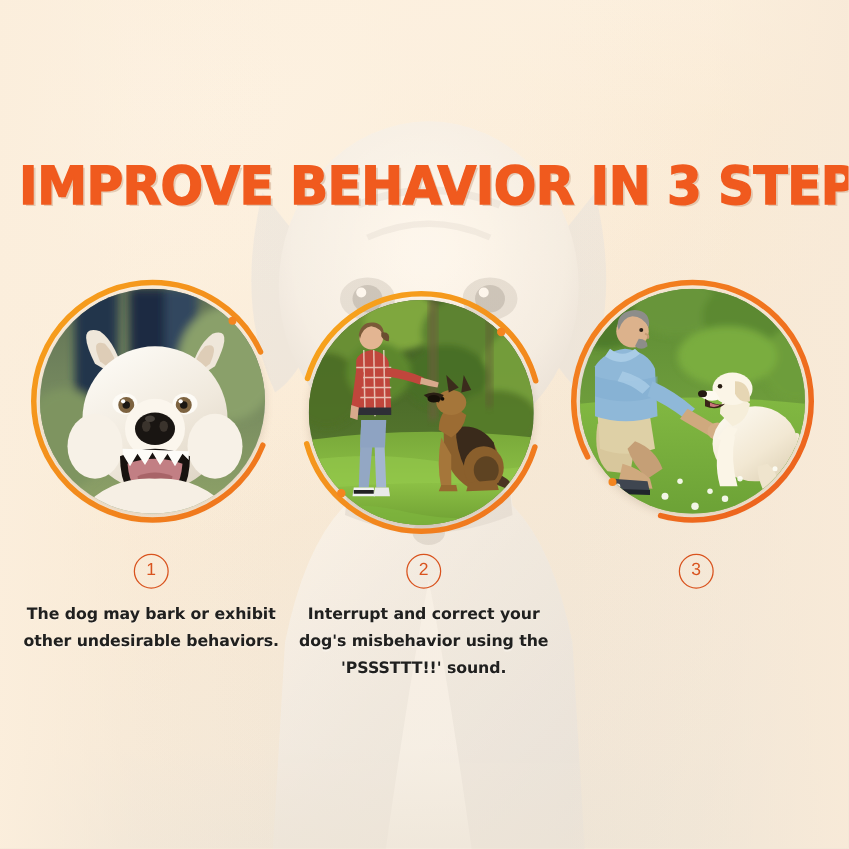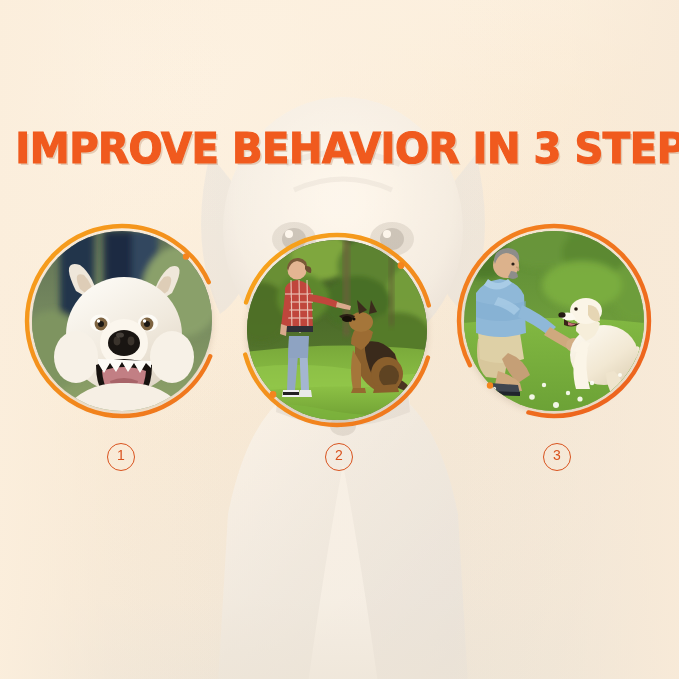--- a/index.html
+++ b/index.html
@@ -434,23 +434,28 @@
           <stop offset="100%" stop-color="#ec5f1e"></stop>
         </linearGradient>
       </defs>
       <circle cx="100" cy="100" r="95" fill="none" stroke="url(#ring3)" stroke-width="4.4" stroke-linecap="round" stroke-dasharray="520 77" stroke-dashoffset="-252"></circle>
       <circle cx="36" cy="164.5" r="3.2" fill="#f4851f"></circle>
     </svg>
   </div>
 
   <div class="step" id="step-1">
     <div class="badge">1</div>
+    <div class="caption">The dog may bark or exhibit
+other undesirable behaviors.</div>
   </div>
 
   <div class="step" id="step-2">
     <div class="badge">2</div>
+    <div class="caption">Interrupt and correct your
+dog's misbehavior using the
+'PSSSTTT!!' sound.</div>
   </div>
 
   <div class="step" id="step-3">
     <div class="badge">3</div>
   </div>
 
 </div>
 
 </body></html>

